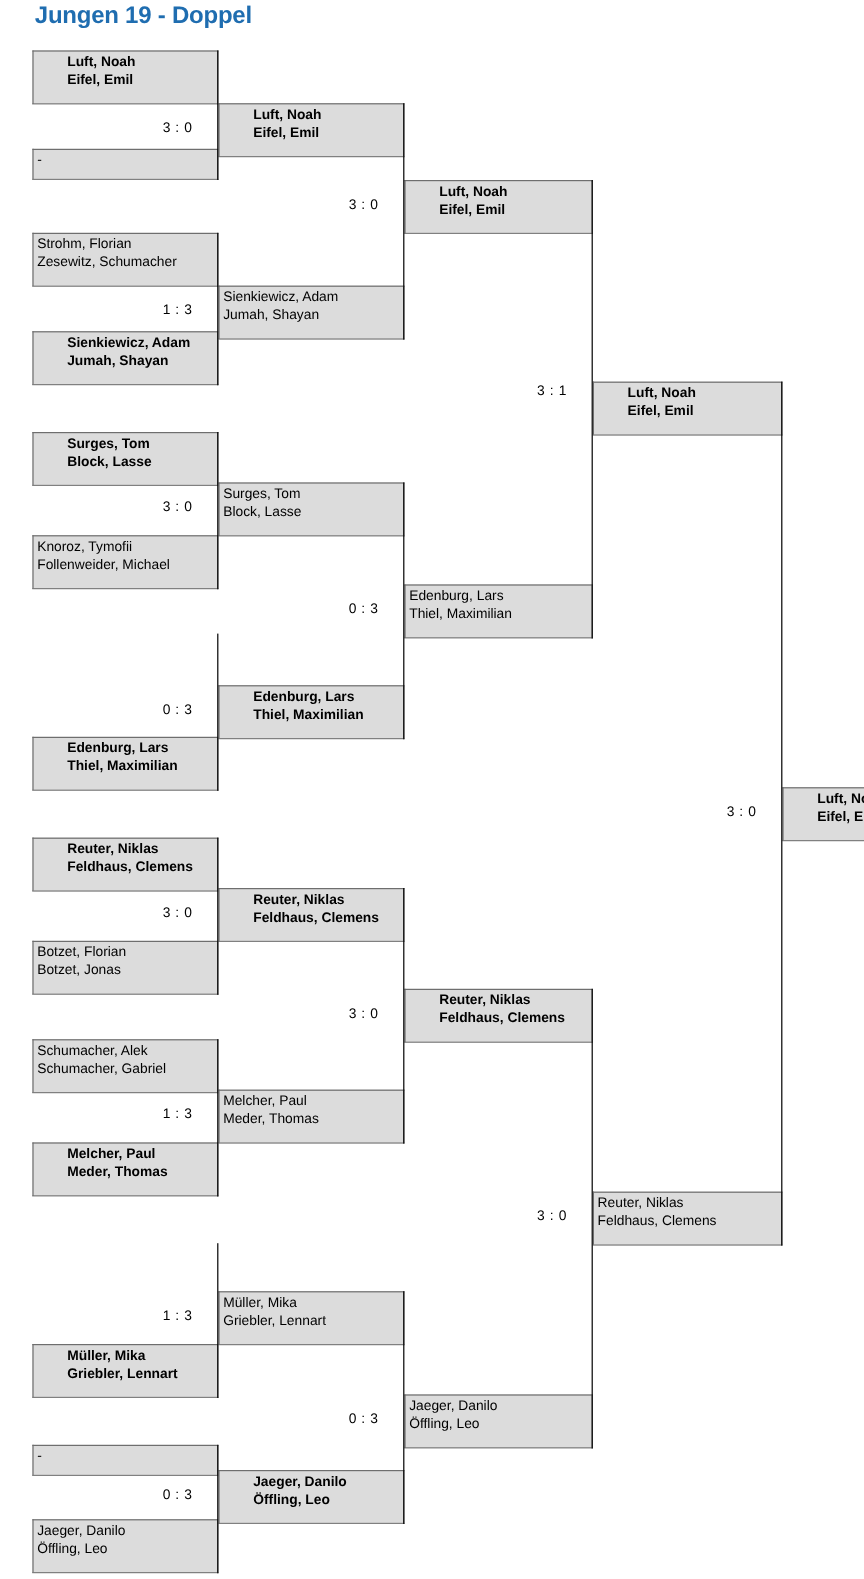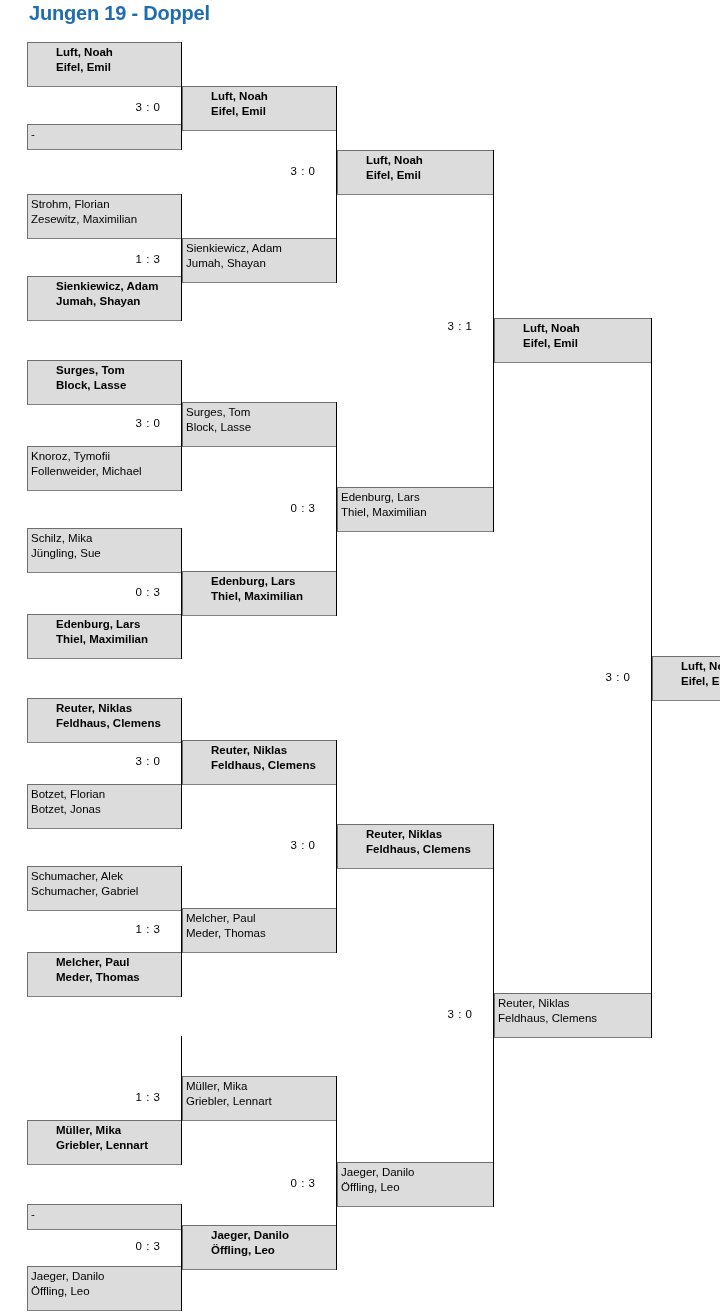--- a/index.html
+++ b/index.html
@@ -59,37 +59,33 @@
   <div class="title">Jungen 19 - Doppel</div>
 <div class="box bold" style="left: 8px; top: 42px; width: 155px; height: 45px;">
       <span class="l1">Luft, Noah</span>
       <span class="l2">Eifel, Emil</span>
     </div>
     <div class="box" style="left: 8px; top: 124px; width: 155px; height: 26px;">
       <span class="l1">-</span>
     </div>
     <div class="box" style="left: 8px; top: 194px; width: 155px; height: 45px;">
       <span class="l1">Strohm, Florian</span>
-      <span class="l2">Zesewitz, Maximilian</span>
+      <span class="l2">Zesewitz, Schumacher</span>
     </div>
     <div class="box bold" style="left: 8px; top: 276px; width: 155px; height: 45px;">
       <span class="l1">Sienkiewicz, Adam</span>
       <span class="l2">Jumah, Shayan</span>
     </div>
     <div class="box bold" style="left: 8px; top: 360px; width: 155px; height: 45px;">
       <span class="l1">Surges, Tom</span>
       <span class="l2">Block, Lasse</span>
     </div>
     <div class="box" style="left: 8px; top: 446px; width: 155px; height: 45px;">
       <span class="l1">Knoroz, Tymofii</span>
       <span class="l2">Follenweider, Michael</span>
-    </div>
-    <div class="box" style="left: 8px; top: 528px; width: 155px; height: 45px;">
-      <span class="l1">Schilz, Mika</span>
-      <span class="l2">Jüngling, Sue</span>
     </div>
     <div class="box bold" style="left: 8px; top: 614px; width: 155px; height: 45px;">
       <span class="l1">Edenburg, Lars</span>
       <span class="l2">Thiel, Maximilian</span>
     </div>
     <div class="box bold" style="left: 8px; top: 698px; width: 155px; height: 45px;">
       <span class="l1">Reuter, Niklas</span>
       <span class="l2">Feldhaus, Clemens</span>
     </div>
     <div class="box" style="left: 8px; top: 784px; width: 155px; height: 45px;">

